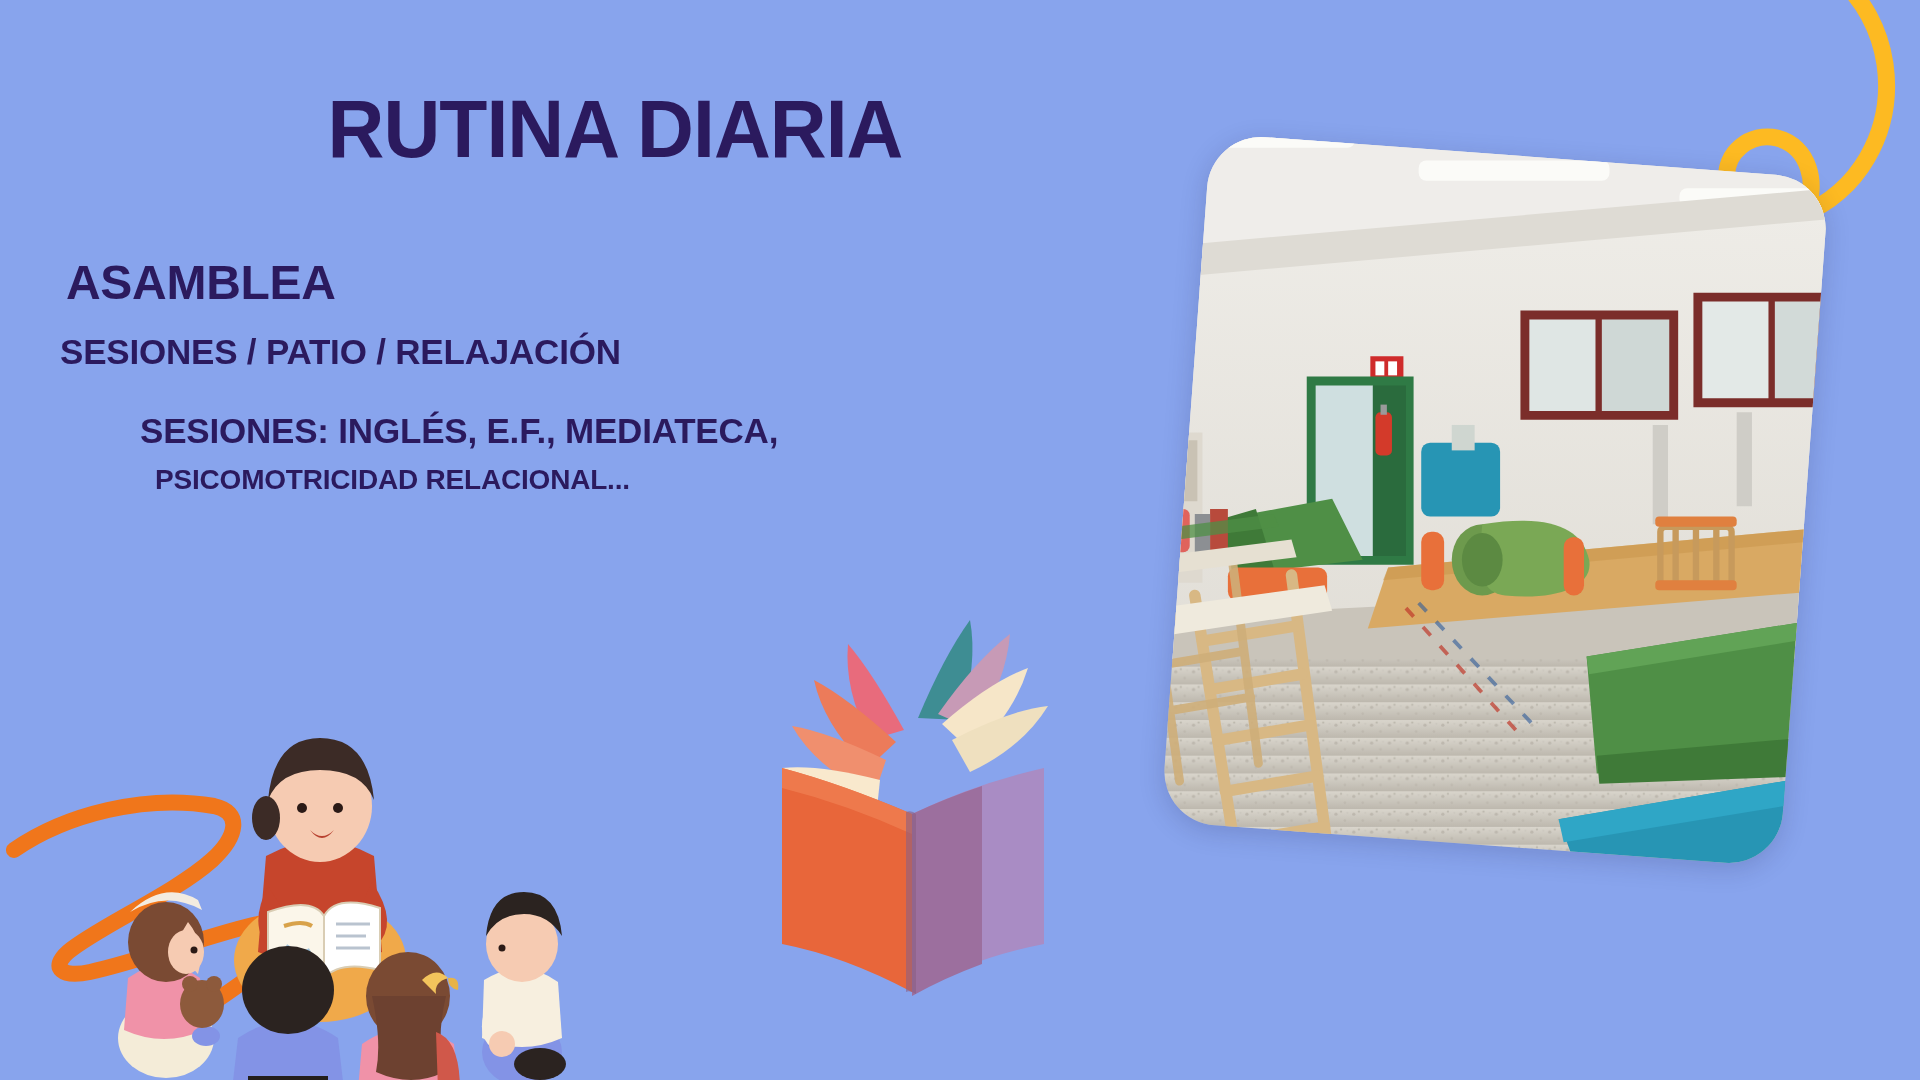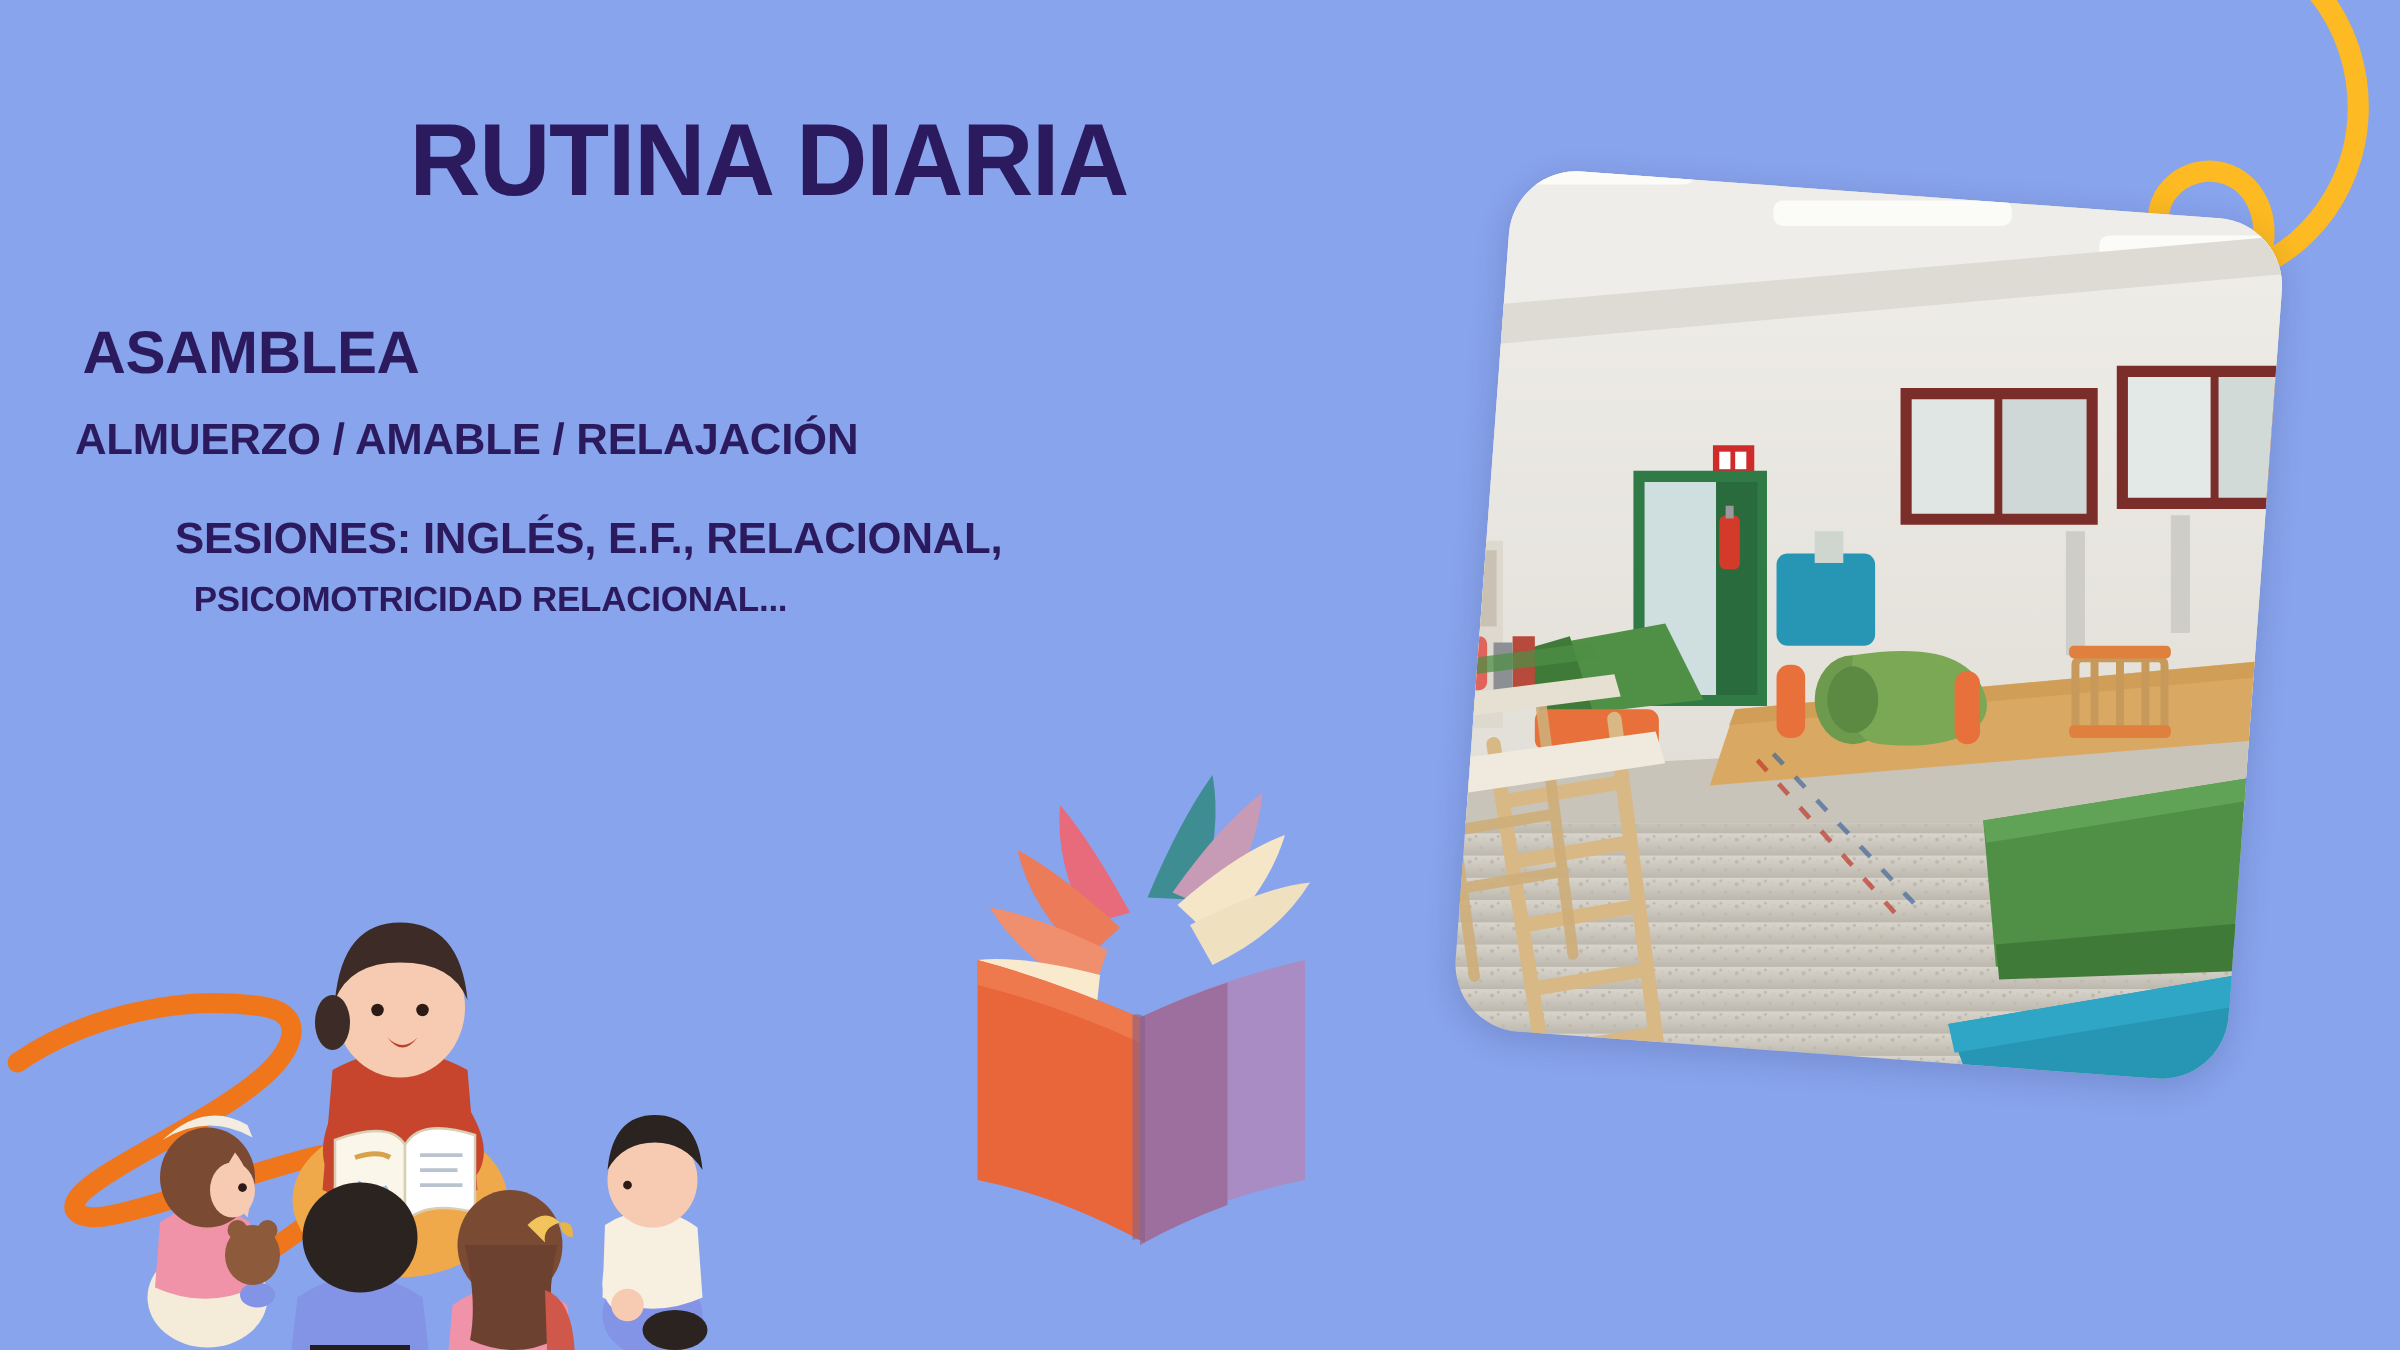--- a/index.html
+++ b/index.html
@@ -112,22 +112,22 @@
     <path d="M8 60 C 60 24 140 4 208 16 C 236 22 232 46 206 70
              C 168 104 90 138 62 162 C 44 178 56 188 84 182
              C 132 172 212 142 252 134 C 276 130 284 144 268 164
              C 248 190 196 216 166 244 C 148 262 152 276 182 272" fill="none" stroke="#F0761B" stroke-width="16" stroke-linecap="round" stroke-linejoin="round"></path>
   </svg>
 
   <div id="title">RUTINA DIARIA</div>
 
   <div id="schedule">
     <div class="sched-line l1">ASAMBLEA</div>
-    <div class="sched-line l2">ALMUERZO / AMABLE / RELAJACIÓN</div>
-    <div class="sched-line l3">SESIONES: INGLÉS, E.F., RELACIONAL,</div>
+    <div class="sched-line l2">SESIONES / PATIO / RELAJACIÓN</div>
+    <div class="sched-line l3">SESIONES: INGLÉS, E.F., MEDIATECA,</div>
     <div class="sched-line l4">PSICOMOTRICIDAD RELACIONAL...</div>
   </div>
 
   <div id="photo-wrap">
     <svg id="photo" viewBox="0 0 620 690" preserveAspectRatio="xMidYMid slice">
       <defs>
         <linearGradient id="flr" x1="0" y1="0" x2="0" y2="1">
           <stop offset="0" stop-color="#d9d5cc"></stop>
           <stop offset="1" stop-color="#bdb8ae"></stop>
         </linearGradient>

